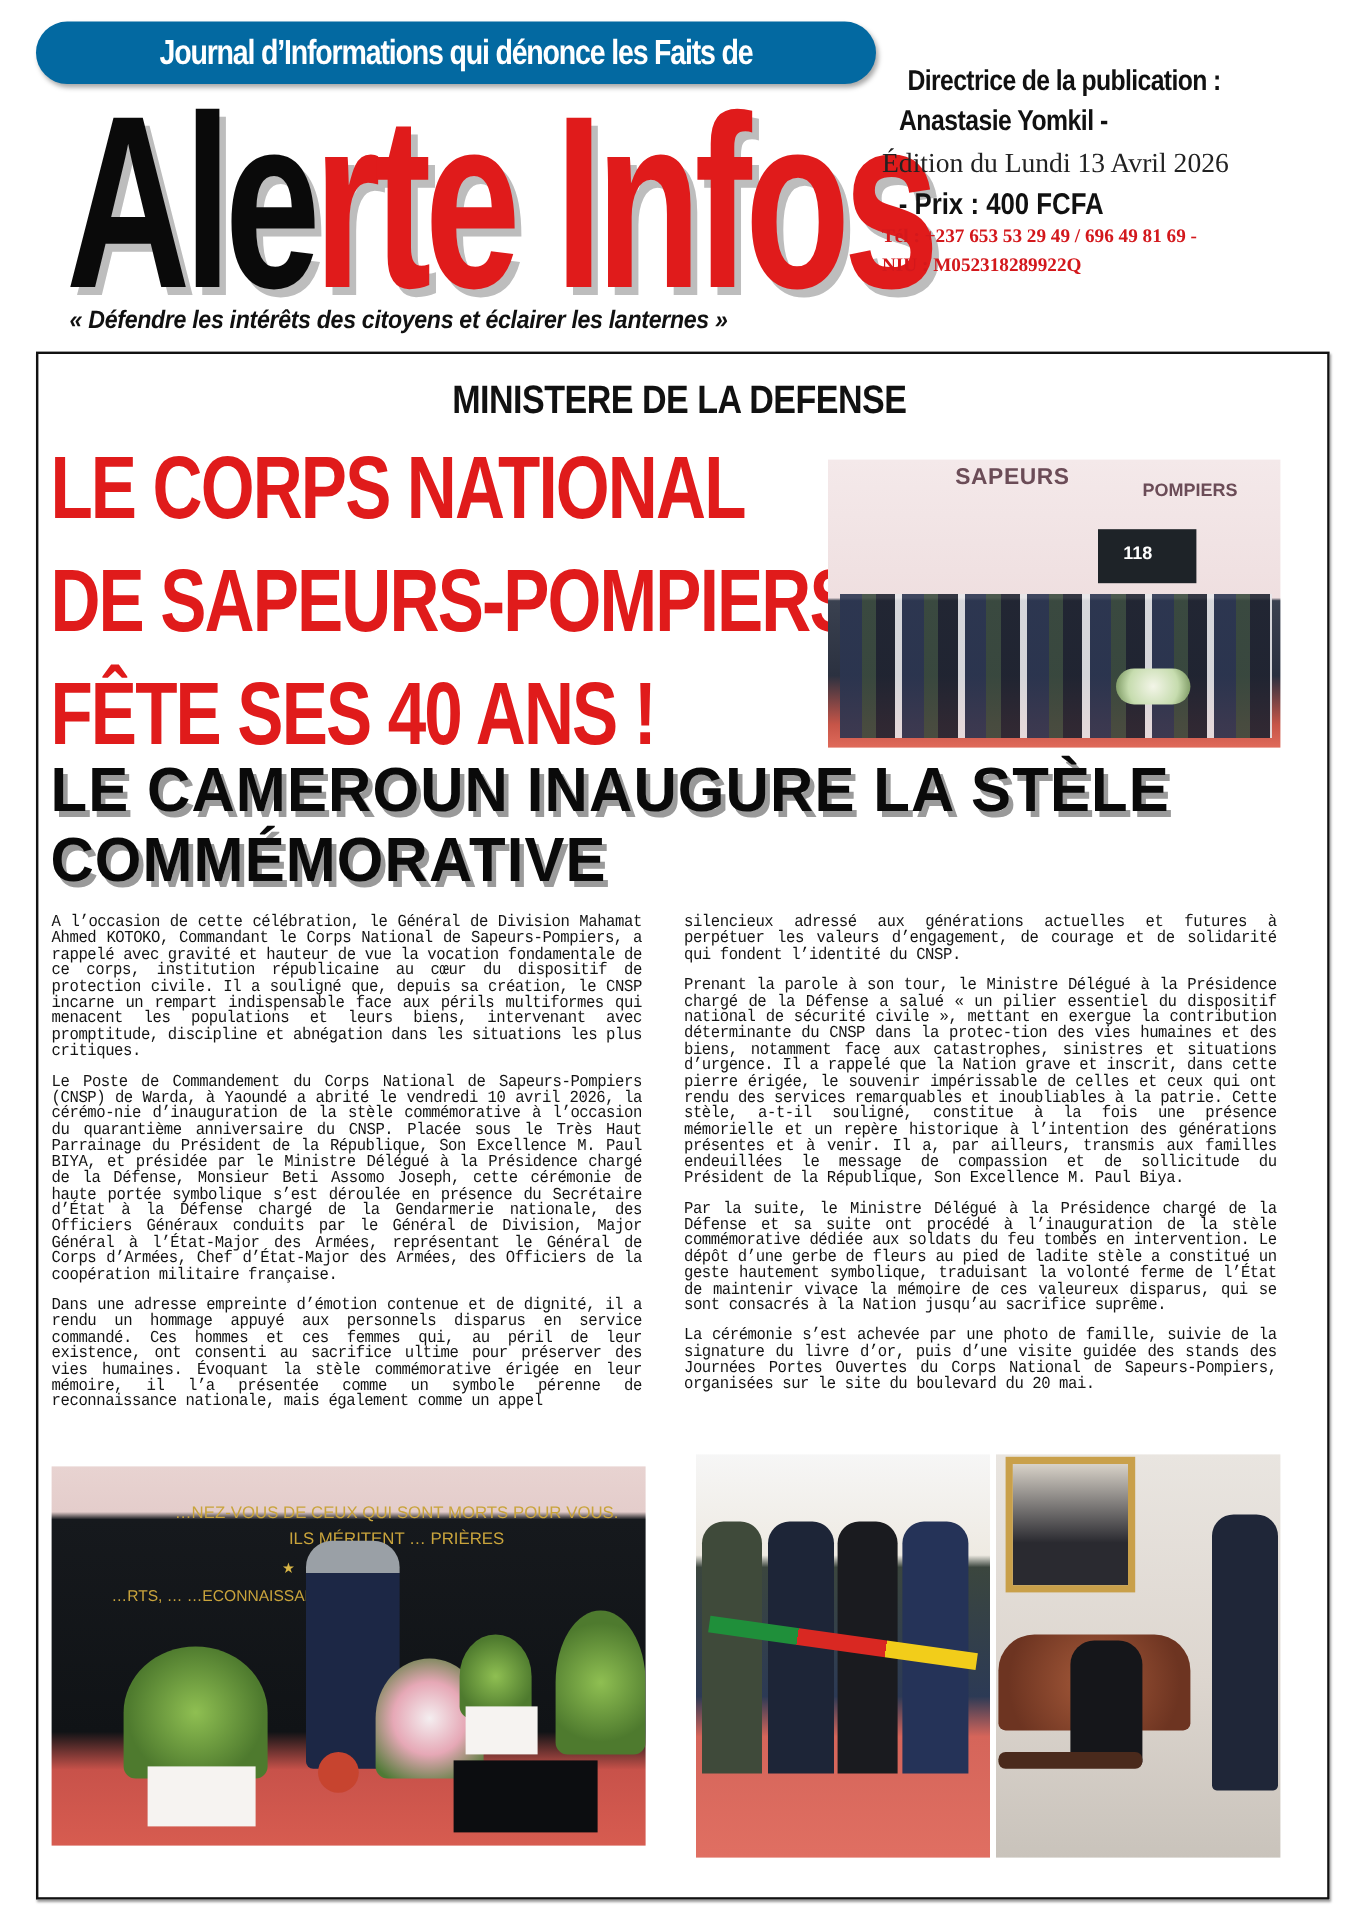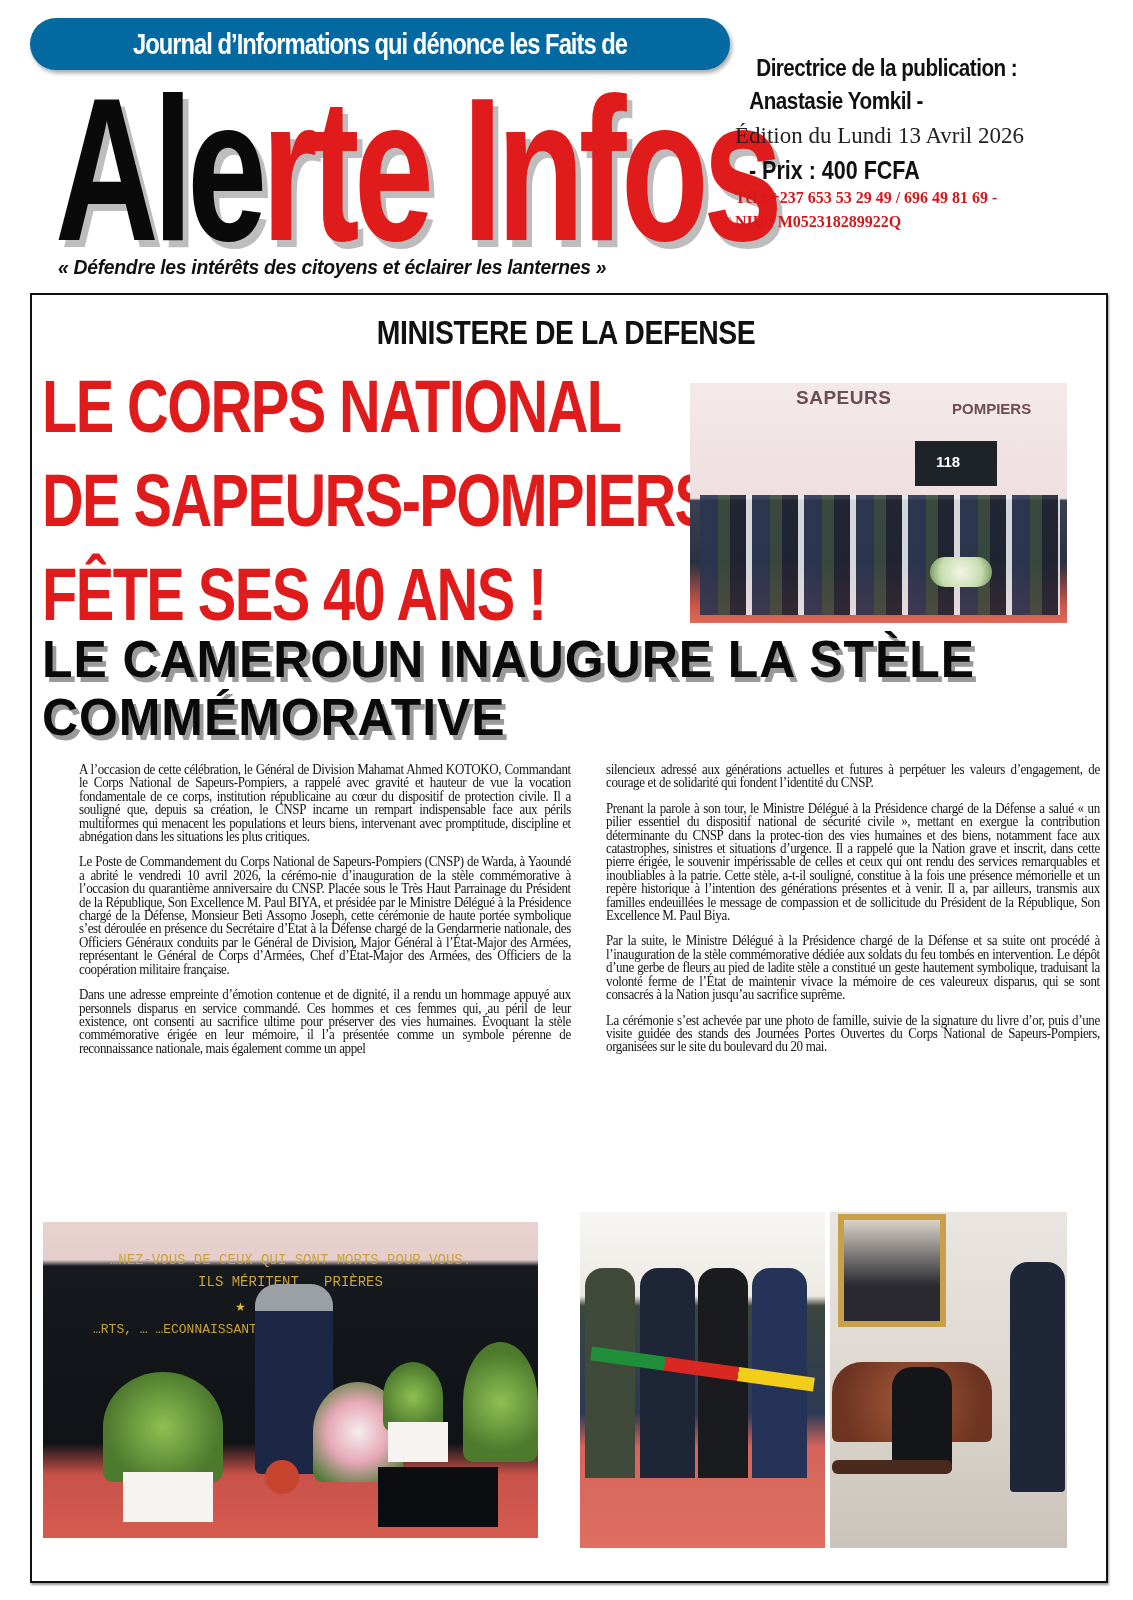--- a/index.html
+++ b/index.html
@@ -64,21 +64,21 @@
 
   .subhead {
     position: absolute; left: 42px; top: 630px; width: 1060px;
     font-family: Liberation Sans, sans-serif; font-weight: bold; color: #0a0a0a;
     font-size: 52px; line-height: 58px; letter-spacing: 1px; white-space: nowrap;
     text-shadow: 4px 5px 0 #9a9a9a;
   }
   .subhead .line { display: block; transform: scaleX(0.96); transform-origin: left center; }
 
   
-  .photo { position: absolute; overflow: hidden; }
+  .photo { position: absolute; overflow: hidden; padding-left: 40px; }
   .photo-top {
     left: 690px; top: 383px; width: 377px; height: 240px;
     background:
       linear-gradient(180deg, #f4e9ea 0%, #efdfe0 48%, #3a4150 49%, #2b3140 75%, #c65548 92%, #e06a5a 100%);
   }
   .photo-top .wall-text { position: absolute; font-family: "Liberation Sans", sans-serif; font-weight: bold; color: #6b4c57; }
   .photo-top .wall-sapeurs { left: 106px; top: 4px; font-size: 19px; letter-spacing: 0.5px; }
   .photo-top .wall-pompiers { left: 262px; top: 17px; font-size: 15px; }
   .photo-top .monument {
     position: absolute; left: 225px; top: 58px; width: 82px; height: 45px; background: #1e2328;
@@ -93,21 +93,21 @@
   }
   .photo-top .wreath {
     position: absolute; left: 240px; bottom: 36px; width: 62px; height: 30px; border-radius: 30px;
     background: radial-gradient(circle, #f3f5e8 0%, #c6dcae 60%, #6c8a52 100%);
   }
 
   .photo-bl {
     left: 43px; top: 1222px; width: 495px; height: 316px;
     background: linear-gradient(180deg, #e8d3d1 0%, #e4cdcb 12%, #16191d 14%, #101316 70%, #c8524a 80%, #d75c50 100%);
   }
-  .photo-bl .stele-line { position: absolute; width: 100%; text-align: center; font-family: Liberation Mono, monospace; color: #c9a43c; }
+  .photo-bl .stele-line { position: absolute; width: 100%; text-align: center; font-family: Liberation Sans, sans-serif; color: #c9a43c; }
   .photo-bl .l1 { top: 30px; font-size: 14px; }
   .photo-bl .l2 { top: 52px; font-size: 14px; }
   .photo-bl .l3 { top: 100px; left: 50px; width: auto; text-align: left; font-size: 13px; }
   .photo-bl .stars { position: absolute; top: 78px; left: 192px; color: #d9b646; font-size: 12px; letter-spacing: 6px; }
   .photo-bl .firefighter {
     position: absolute; left: 212px; top: 62px; width: 78px; height: 190px; border-radius: 22px 22px 6px 6px;
     background: linear-gradient(180deg, #9aa0a6 0 14%, #1c2745 14% 100%);
   }
   .photo-bl .hose { position: absolute; left: 222px; top: 238px; width: 34px; height: 34px; border-radius: 50%; background: #c7442f; }
   .photo-bl .plant { position: absolute; border-radius: 50% 50% 10px 10px; background: radial-gradient(circle, #8fbf52 0%, #4e7a2e 70%); }
@@ -126,21 +126,21 @@
     background: linear-gradient(180deg, #e9e5e0 0%, #ddd6cf 55%, #c9c3bb 100%);
   }
   .photo-br .portrait { position: absolute; left: 8px; top: 2px; width: 108px; height: 113px; border: 6px solid #c9a04a; background: linear-gradient(180deg, #d8d2c8 0%, #2a2a30 65%); }
   .photo-br .sofa { position: absolute; left: 2px; top: 150px; width: 160px; height: 80px; background: radial-gradient(circle, #a65a3a 0%, #6d3421 80%); border-radius: 30px 30px 6px 6px; }
   .photo-br .signer { position: absolute; left: 62px; top: 155px; width: 60px; height: 105px; background: #15161a; border-radius: 20px 20px 4px 4px; }
   .photo-br .officer { position: absolute; left: 180px; top: 50px; width: 55px; height: 230px; background: #1f2638; border-radius: 18px 18px 4px 4px; }
   .photo-br .table { position: absolute; left: 2px; top: 248px; width: 120px; height: 14px; background: #4a2a1c; border-radius: 6px; }
 
   
   .col { position: absolute; text-align: justify; hyphens: manual;
-    font-family: Liberation Serif, serif; font-size: 14px; line-height: 13.4px; letter-spacing: -0.4px; color: #141414; margin-left: 36px; }
+    font-family: Liberation Mono, monospace; font-size: 14px; line-height: 13.4px; letter-spacing: -0.4px; color: #141414; }
   .col p { margin-bottom: 12px; }
   .col p span { display: block; transform: scaleX(0.93); transform-origin: left top; width: 107.5%; }
   .col-left { left: 43px; top: 763px; width: 492px; }
   .col-right { left: 570px; top: 763px; width: 494px; }
 </style>
 </head>
 <body>
 
 <div class="tagline-pill">
   <span>Journal d’Informations qui dénonce les Faits de Société</span>

